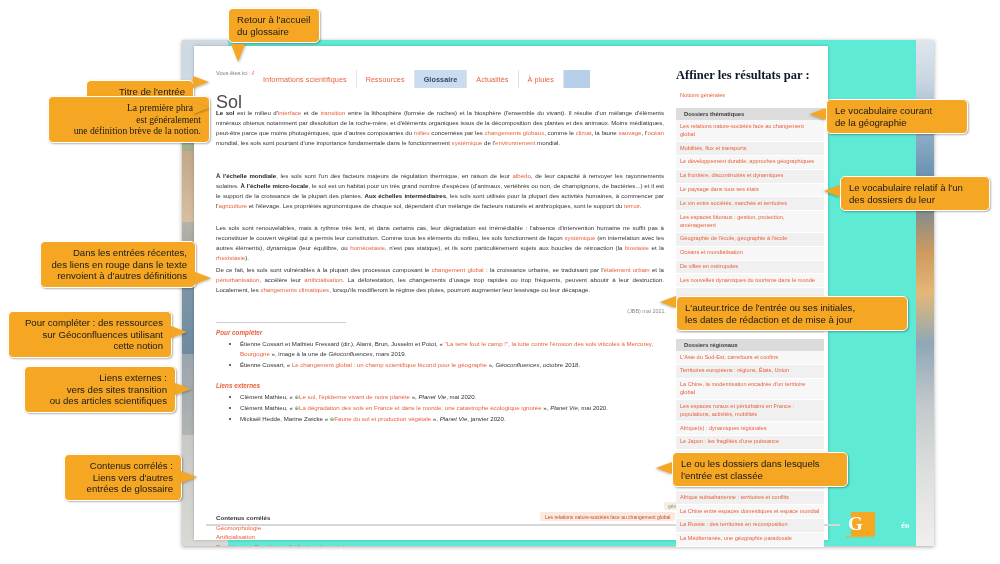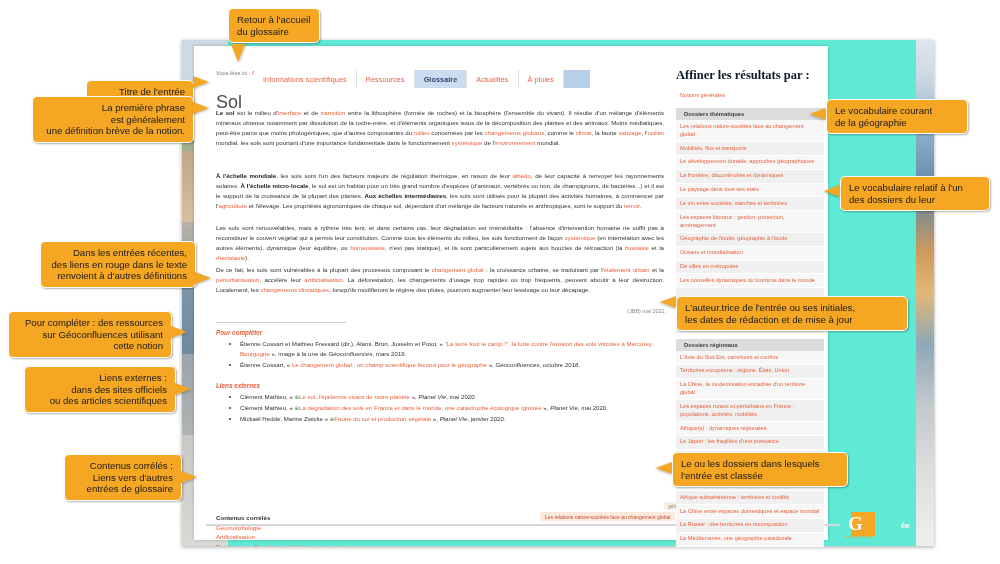--- a/index.html
+++ b/index.html
@@ -300,37 +300,37 @@
   <div class="sub">confluences</div>
 </div>
 
 <div class="callout l" style="left:228px; top:8px; width:92px;">Retour à l'accueil
 du glossaire</div>
 <div class="tail tail-d" style="left:231px; top:44px;"></div>
 
 <div class="callout r" style="left:86px; top:80px; width:108px;">Titre de l'entrée</div>
 <div class="tail tail-r" style="left:193px; top:76px;"></div>
 
-<div class="callout r" style="left:32px; top:96px; width:162px;">La première phrase
+<div class="callout r" style="left:48px; top:96px; width:162px;font-family:Liberation Serif, serif;">La première phrase
 est généralement
 une définition brève de la notion.</div>
 <div class="tail tail-r" style="left:193px; top:102px;"></div>
 
 <div class="callout r" style="left:40px; top:241px; width:156px;">Dans les entrées récentes,
 des liens en rouge dans le texte
 renvoient à d'autres définitions</div>
 <div class="tail tail-r" style="left:195px; top:272px;"></div>
 
 <div class="callout r" style="left:8px; top:311px; width:164px;">Pour compléter : des ressources
 sur Géoconfluences utilisant
 cette notion</div>
 <div class="tail tail-r" style="left:171px; top:326px;"></div>
 
 <div class="callout r" style="left:24px; top:366px; width:152px;">Liens externes :
-dans des sites officiels
+vers des sites transition
 ou des articles scientifiques</div>
 <div class="tail tail-r" style="left:175px; top:383px;"></div>
 
 <div class="callout r" style="left:64px; top:454px; width:118px;">Contenus corrélés :
 Liens vers d'autres
 entrées de glossaire</div>
 <div class="tail tail-r" style="left:181px; top:471px;"></div>
 
 <div class="callout l" style="left:826px; top:99px; width:142px;">Le vocabulaire courant
 de la géographie</div>

